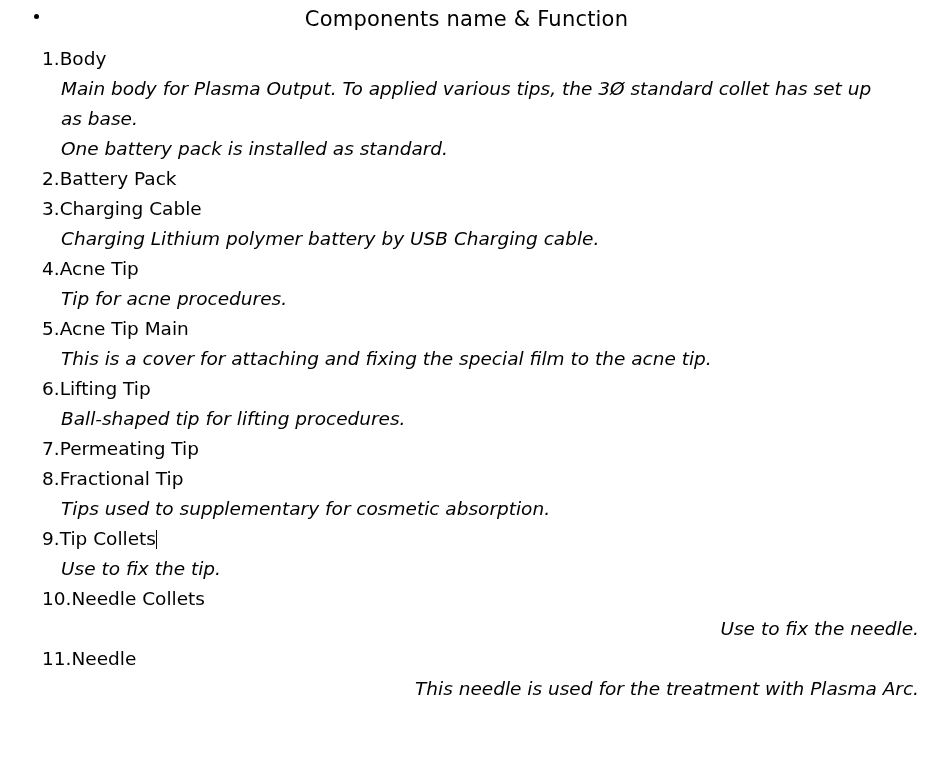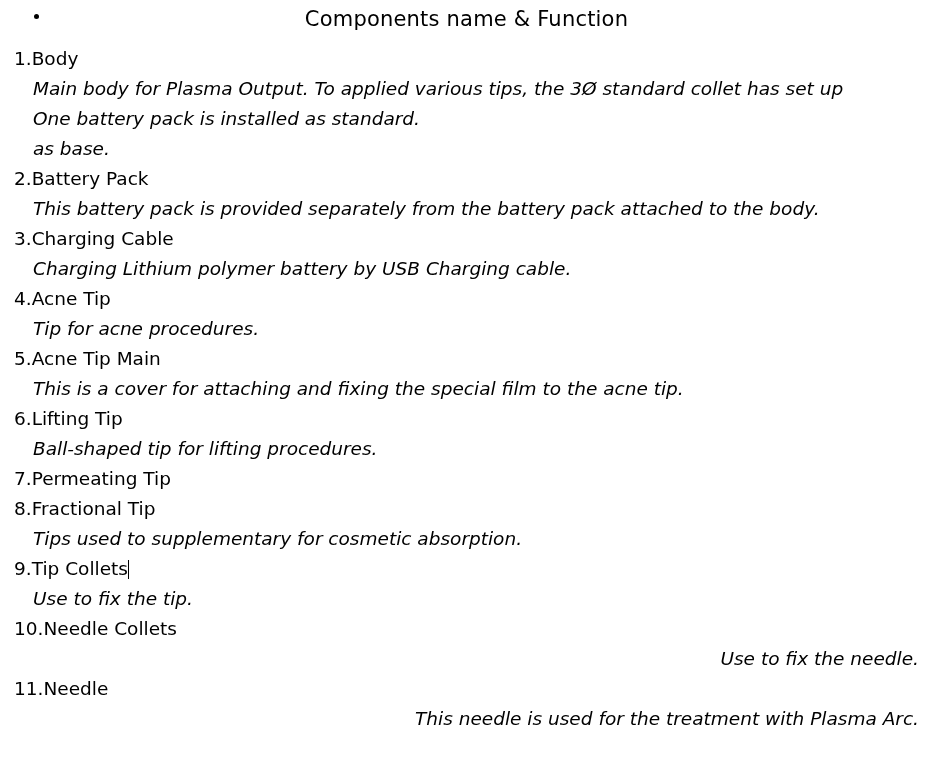--- a/index.html
+++ b/index.html
@@ -42,20 +42,21 @@
     top: 5px;
     text-align: center;
     font-size: 21px;
     line-height: 29px;
     font-weight: 400;
     letter-spacing: 0.2px;
     padding-left: 6px;
   }
   .content {
     padding: 0 8px 0 8px;
+    margin-left: 28px;
   }
   .item {
     margin: 0;
   }
   .item-head {
     font-size: 18.5px;
     line-height: 30px;
     padding-left: 6px;
     white-space: nowrap;
   }
@@ -88,29 +89,28 @@
     <div class="doc-title">Components name &amp; Function</div>
   </div>
 
   <div class="content">
 
     <div class="item">
       <div class="item-head">
         <span>1.</span><span>Body</span>
       </div>
       <div class="item-body">Main body for Plasma Output. To applied various tips, the 3Ø standard collet has set up</div>
+      <div class="item-body">as base.</div>
       <div class="item-body">One battery pack is installed as standard.</div>
-      <div class="item-body">as base.</div>
     </div>
 
     <div class="item">
       <div class="item-head">
         <span>2.</span><span>Battery Pack</span>
       </div>
-      <div class="item-body">This battery pack is provided separately from the battery pack attached to the body.</div>
     </div>
 
     <div class="item">
       <div class="item-head">
         <span>3.</span><span>Charging Cable</span>
       </div>
       <div class="item-body">Charging Lithium polymer battery by USB Charging cable.</div>
     </div>
 
     <div class="item">

